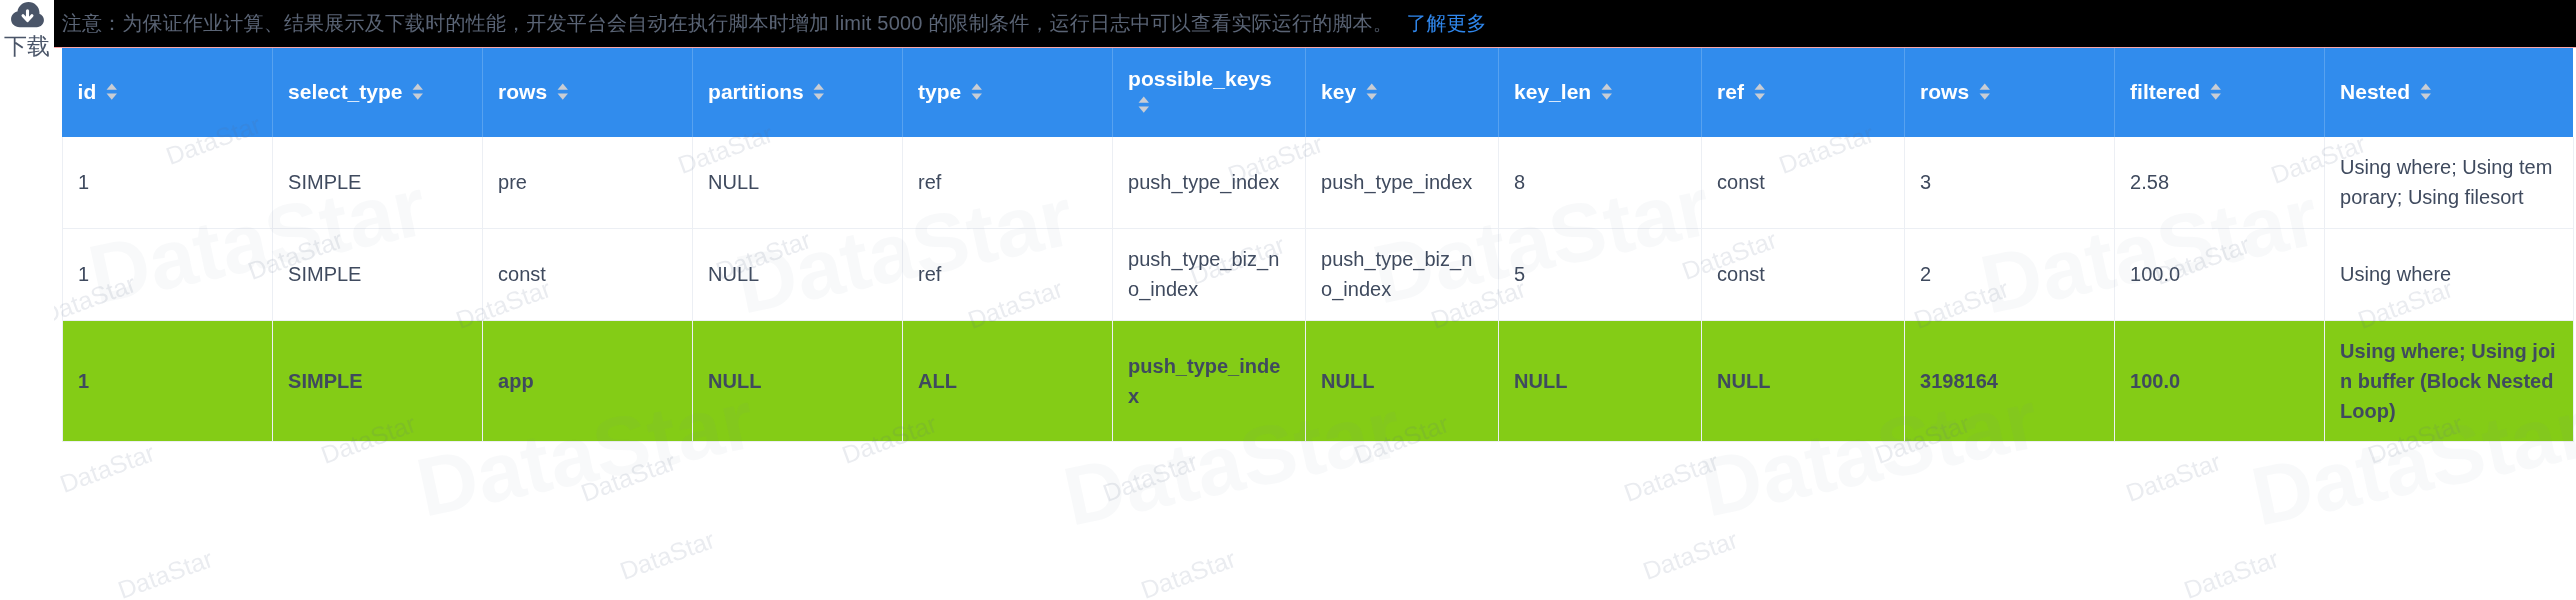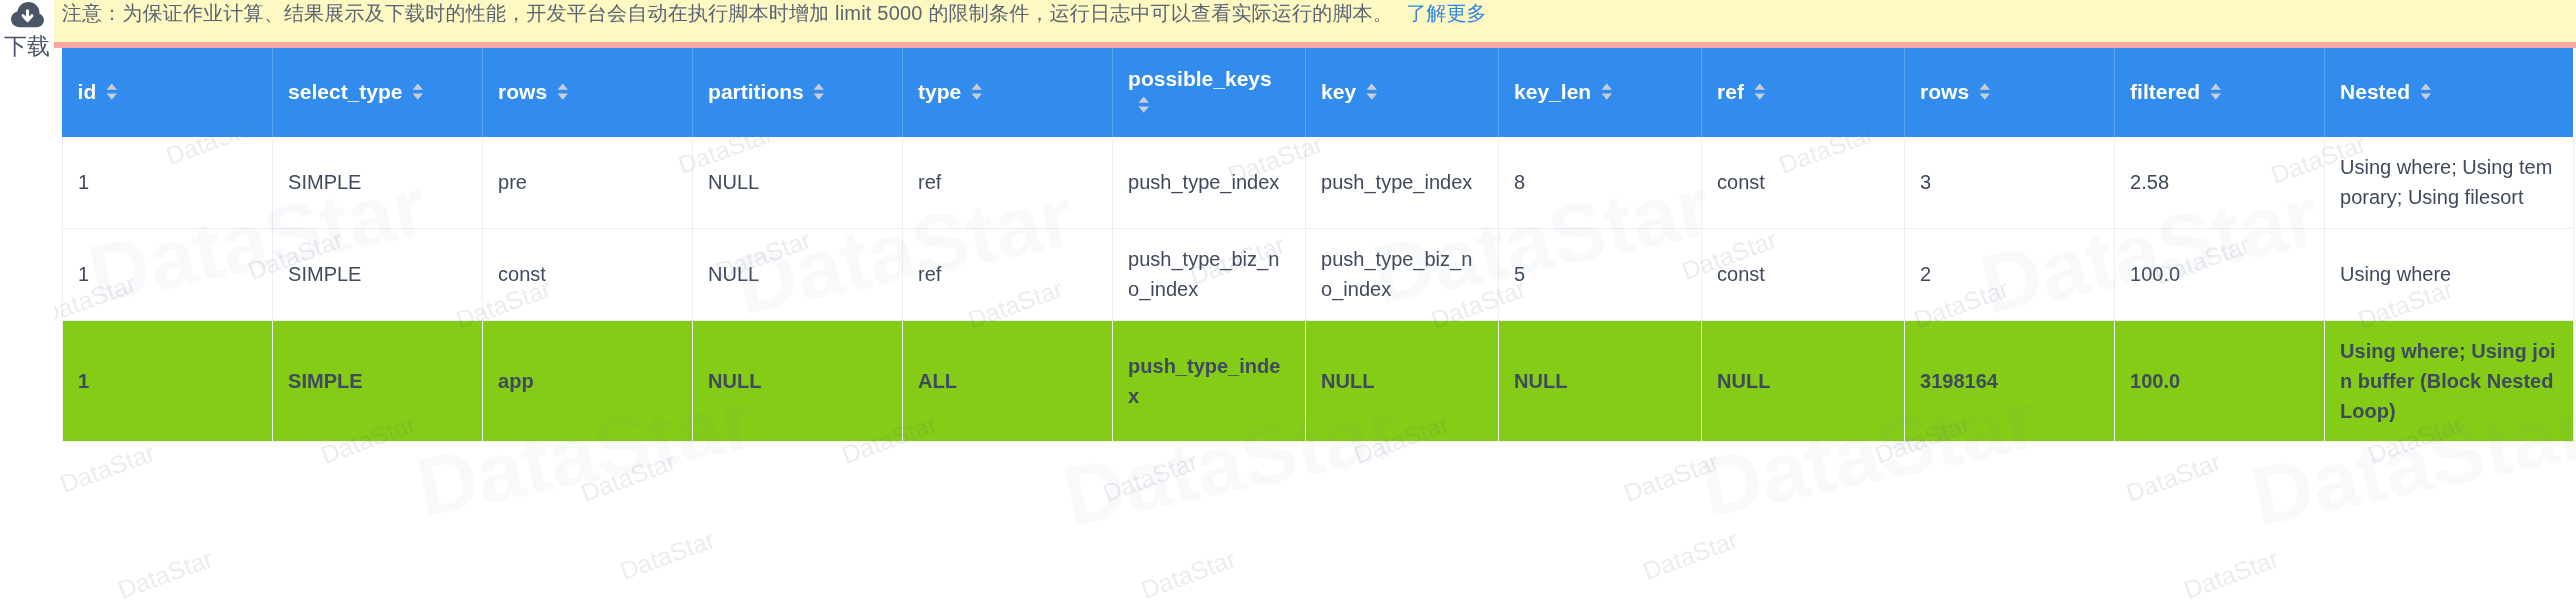--- a/index.html
+++ b/index.html
@@ -51,24 +51,24 @@
     position: relative;
     display: flex;
     flex-direction: column;
   }
 
   
   .notice {
     height: 48px;
     flex: 0 0 48px;
     display: flex;
-    align-items: flex-start;
+    align-items: center;
     padding-left: 7.7px;
-    background: #fef9c3;
-    border-bottom: 6px solid #fca5a5;
+    background: #000000;
+    border-bottom: 1px solid #fca5a5;
     white-space: nowrap;
     overflow: hidden;
   }
   .notice-text {
     font-size: 20px;
     color: #5a6475;
     letter-spacing: 0.2px;
   }
   .notice-link {
     font-size: 20px;

